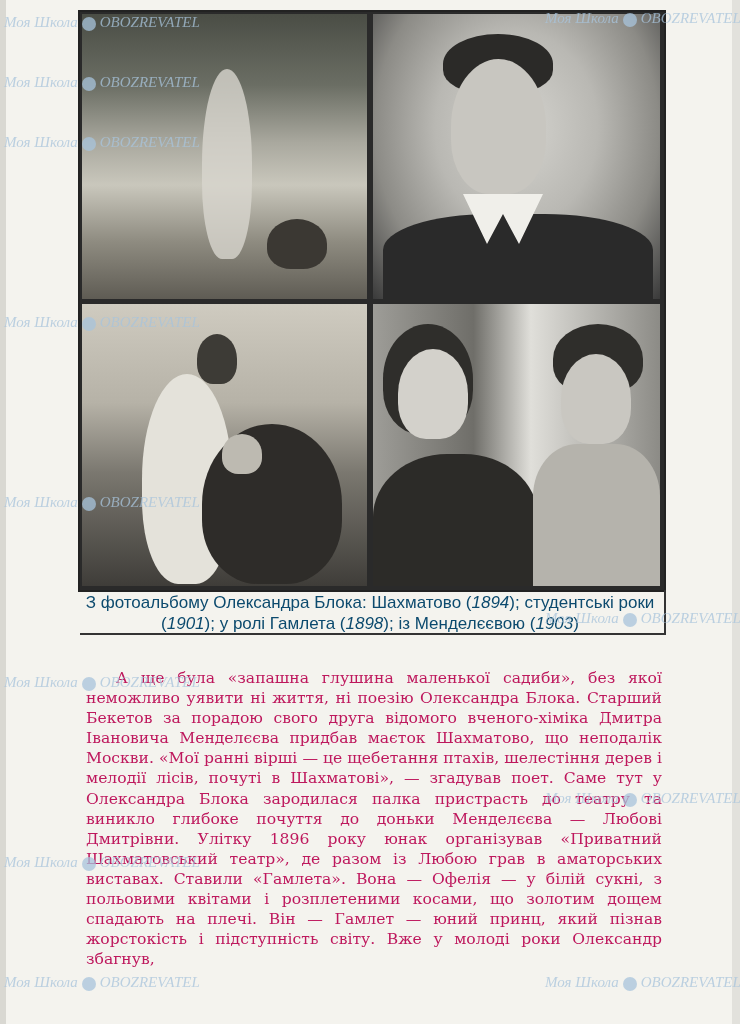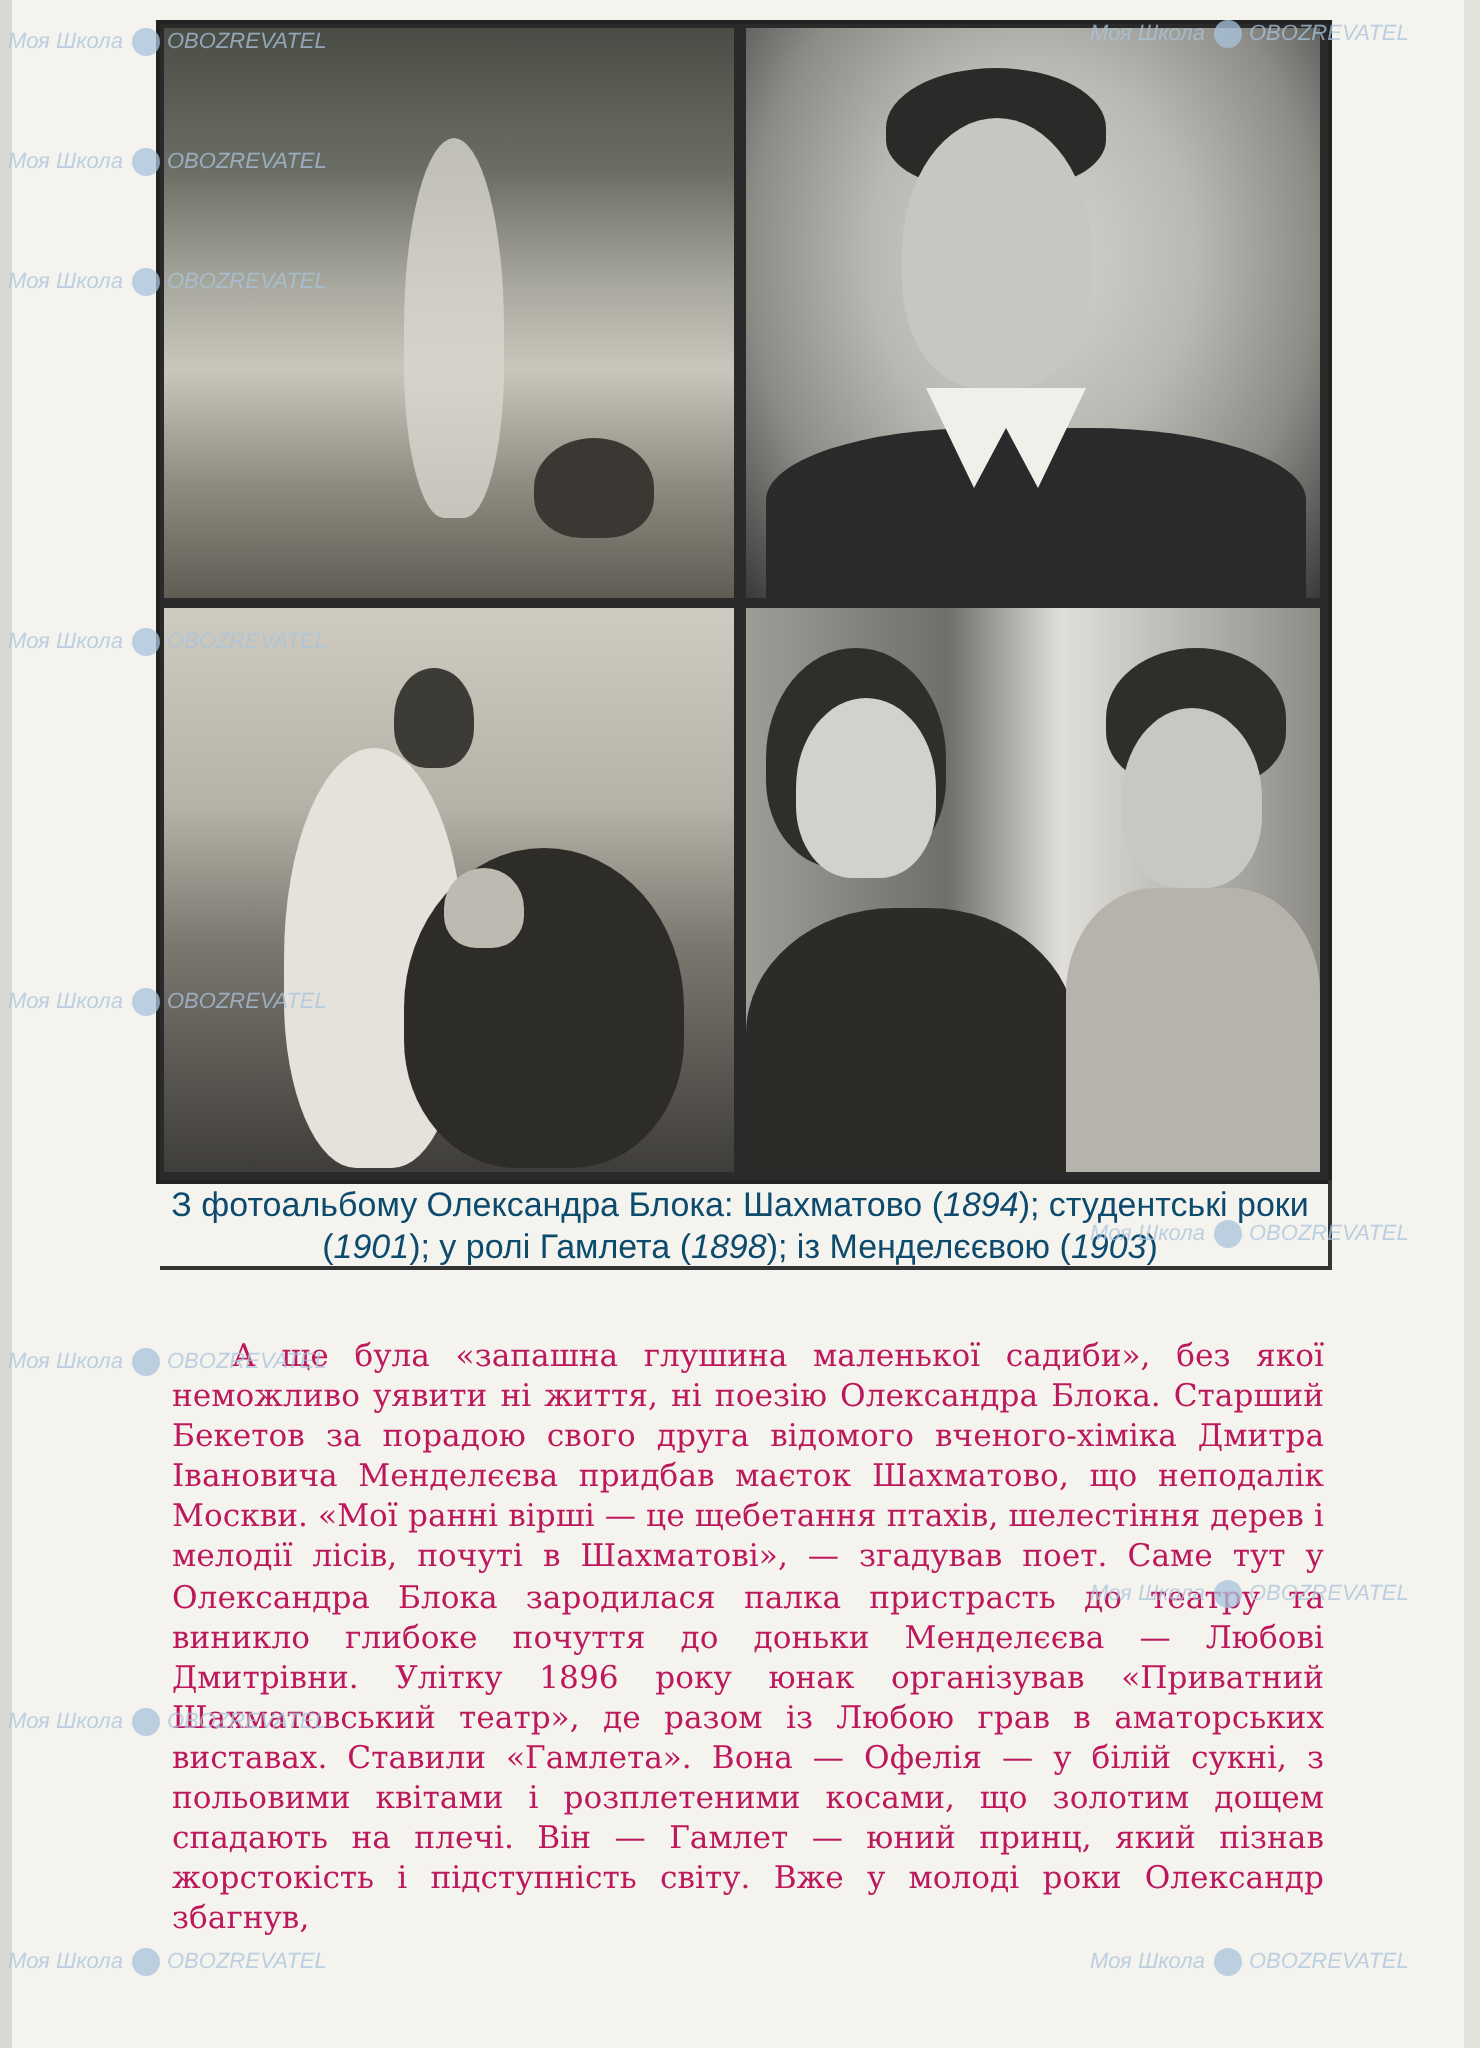--- a/index.html
+++ b/index.html
@@ -33,21 +33,21 @@
   }
   .caption i { font-style:italic; }
   .caption-rule { position:absolute; left:80px; top:633px; width:585px; height:2px; background:#333; }
   .caption-vrule { position:absolute; left:664px; top:590px; width:2px; height:45px; background:#333; }
   .body-text {
     position:absolute; left:86px; top:642px; width:576px;
     font-size:15.6px; line-height:20.1px; color:#be185d; text-align:justify;margin-top:26px;
   }
   .body-text p { margin:0; text-indent:30px; }
   .wm {
-    position:absolute; font-family:Liberation Sans, sans-serif; font-size:11px;
+    position:absolute; font-family:Liberation Serif, serif; font-size:15px;
     color:#a8c4dc; opacity:.75; font-style:italic; white-space:nowrap;
   }
   .wm .c { display:inline-block; width:14px; height:14px; border-radius:50%; background:#a8c4dc; vertical-align:middle; margin:0 4px; }
 </style>
 </head>
 <body>
 
 <div class="page-edge-left"></div>
 <div class="page-edge-right"></div>
 

